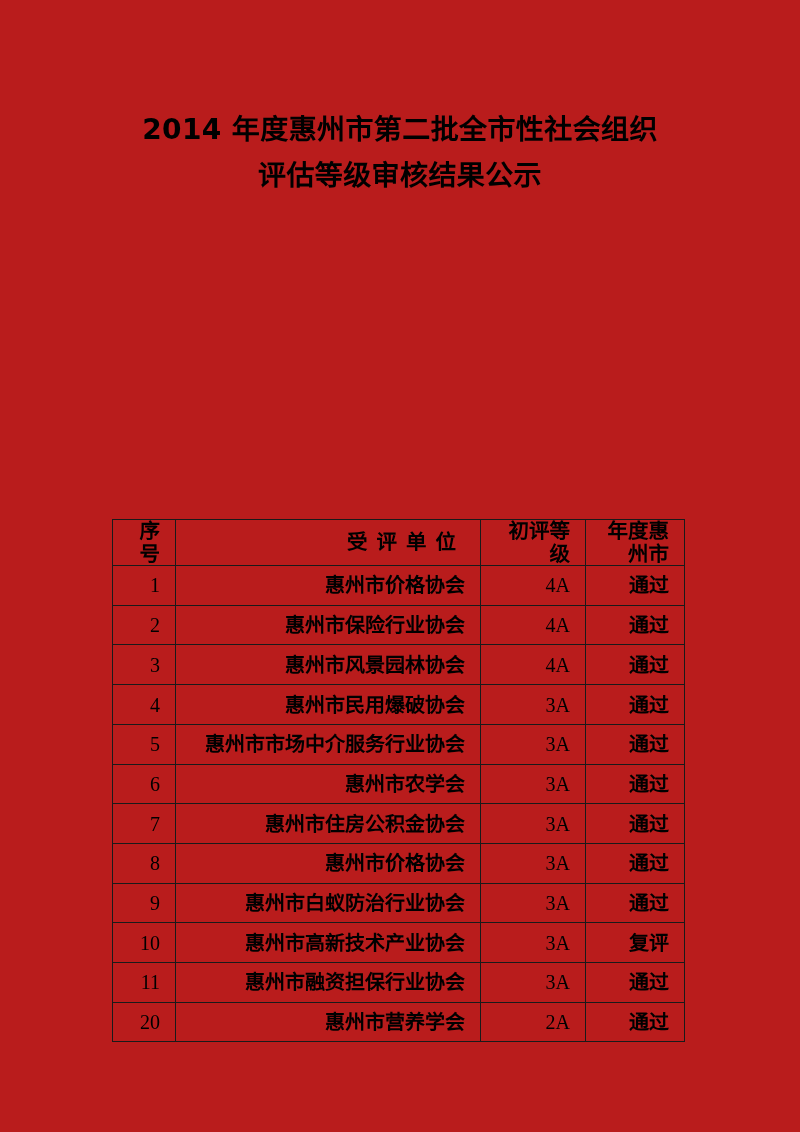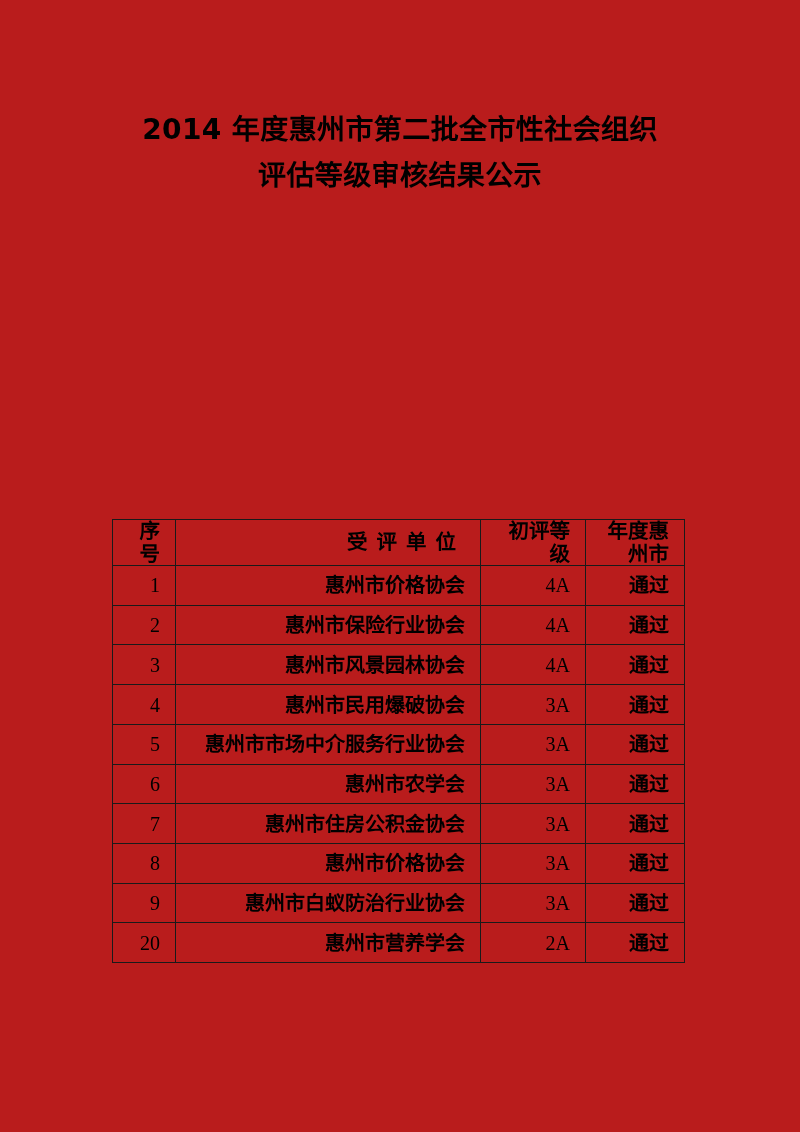--- a/index.html
+++ b/index.html
@@ -187,20 +187,32 @@
           <td class="cell-grade">3A</td>
           <td class="cell-result">通过</td>
         </tr>
         <tr>
           <td class="cell-no">9</td>
           <td class="cell-unit">惠州市白蚁防治行业协会</td>
           <td class="cell-grade">3A</td>
           <td class="cell-result">通过</td>
         </tr>
         <tr>
+          <td class="cell-no">10</td>
+          <td class="cell-unit">惠州市高新技术产业协会</td>
+          <td class="cell-grade">3A</td>
+          <td class="cell-result">复评</td>
+        </tr>
+        <tr>
+          <td class="cell-no">11</td>
+          <td class="cell-unit">惠州市融资担保行业协会</td>
+          <td class="cell-grade">3A</td>
+          <td class="cell-result">通过</td>
+        </tr>
+        <tr>
           <td class="cell-no">20</td>
           <td class="cell-unit">惠州市营养学会</td>
           <td class="cell-grade">2A</td>
           <td class="cell-result">通过</td>
         </tr>
       </tbody>
   </table>
 
 </div>
 

